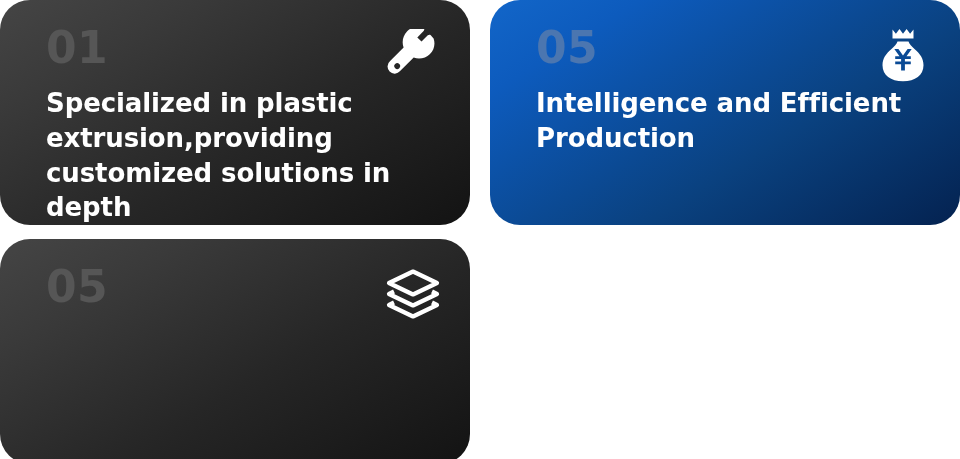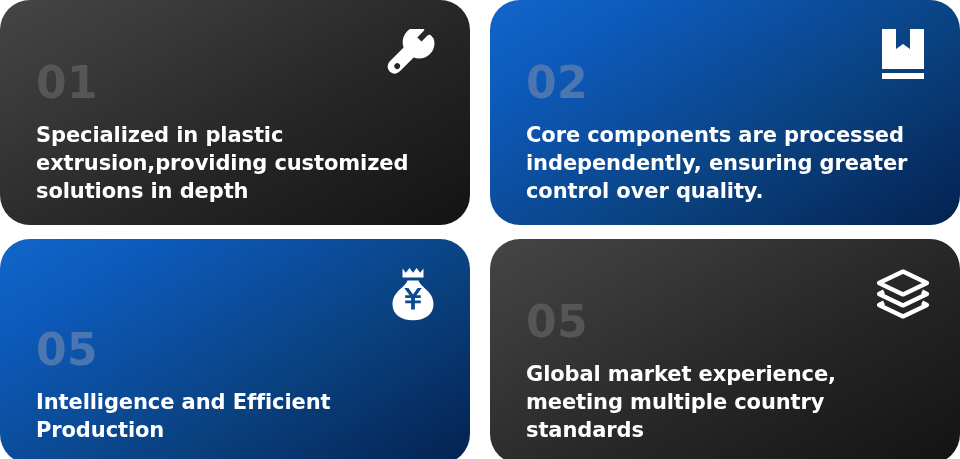--- a/index.html
+++ b/index.html
@@ -21,24 +21,24 @@
     column-gap: 20px;
     row-gap: 14px;
     padding: 0 0 0 0;
     align-content: start;
   }
 
   .card {
     position: relative;
     border-radius: 30px;
     overflow: hidden;
-    padding: 26px 30px 20px 36px;
+    padding: 26px 30px 20px 46px;
     display: flex;
     flex-direction: column;
-    justify-content: flex-end;
+    justify-content: flex-start;
   }
 
   .card.dark {
     background: linear-gradient(150deg, #454545 0%, #3a3a3a 22%, #262626 58%, #131313 100%);
   }
 
   .card.blue {
     background: linear-gradient(148deg, #1266c9 0%, #0d5bbd 18%, #0a417f 62%, #042250 100%);
   }
 
@@ -48,21 +48,21 @@
     letter-spacing: 0.5px;
     line-height: 1;
     margin-bottom: 16px;
     font-family: "DejaVu Sans", sans-serif;
   }
 
   .card.dark .card-number { color: #565656; }
   .card.blue .card-number { color: #4b76b0; }
 
   .card-text {
-    font-size: 21px;
+    font-size: 26px;
     font-weight: 700;
     line-height: 1.34;
     color: #ffffff;
     letter-spacing: -0.1px;
     max-width: 420px;
     font-family: "DejaVu Sans", sans-serif;
   }
 
   .card-icon {
     position: absolute;
@@ -85,30 +85,20 @@
   <div class="card dark">
     <span class="card-icon">
       <svg width="52" height="52" viewBox="0 0 52 52" aria-hidden="true">
         <path fill="#ffffff" d="M44.6 7.2c-.5-1.6-2.6-2.1-3.8-.9l-6.3 6.3-4.2-4.2 6.3-6.3c1.2-1.2.7-3.3-.9-3.8-5.3-1.6-11.3-.3-15.5 3.9-4.4 4.4-5.6 10.8-3.6 16.3L3.1 32.1a7.1 7.1 0 1 0 10 10l13.6-13.5c5.5 2 11.9.8 16.3-3.6 4.2-4.2 5.5-10.2 3.6-15.5zM8.2 39.2a2.9 2.9 0 1 1 4.1-4.1 2.9 2.9 0 0 1-4.1 4.1z"></path>
       </svg>
     </span>
     <div class="card-number">01</div>
     <div class="card-text">Specialized in plastic extrusion,providing customized solutions in depth</div>
   </div>
 
-  <div class="card blue">
-    <span class="card-icon">
-      <svg width="50" height="52" viewBox="0 0 50 52" aria-hidden="true">
-        <path fill="#ffffff" d="M4 0h14v20l7-5 7 5V0h14v40H4V0z"></path>
-        <rect fill="#ffffff" x="4" y="44" width="42" height="6"></rect>
-      </svg>
-    </span>
-    <div class="card-number">02</div>
-    <div class="card-text">Core components are processed independently, ensuring greater control over quality.</div>
-  </div>
 
   <div class="card blue">
     <span class="card-icon">
       <svg width="52" height="56" viewBox="0 0 52 56" aria-hidden="true">
         <path fill="#ffffff" d="M15.5 2.5l3.4 4.3 3.6-4.8 3.5 4.8 3.6-4.8 3.5 4.8 3.4-4.3v9.1H15.5V2.5z"></path>
         <path fill="#ffffff" d="M20.5 14.5h11c1 2.6 3 4.9 6 7.5 5.5 4.8 9 9.4 9 16.2 0 10-8.2 16-20.5 16S5.5 48.2 5.5 38.2c0-6.8 3.5-11.4 9-16.2 3-2.6 5-4.9 6-7.5z"></path>
         <path fill="#0a4a95" d="M26 28.5l-4.6-6.4h-4.1l5.2 7.2h-4.3v2.8h5.9v2.4h-5.9v2.8h5.9v6.1h3.8v-6.1h5.9v-2.8h-5.9v-2.4h5.9v-2.8h-4.3l5.2-7.2h-4.1L26 28.5z"></path>
       </svg>
     </span>
     <div class="card-number">05</div>
@@ -117,16 +107,15 @@
 
   <div class="card dark">
     <span class="card-icon">
       <svg width="56" height="52" viewBox="0 0 56 52" aria-hidden="true">
         <path fill="none" stroke="#ffffff" stroke-width="4.2" stroke-linejoin="round" d="M28 3.5L52 15 28 26.5 4 15 28 3.5z"></path>
         <path fill="none" stroke="#ffffff" stroke-width="4.2" stroke-linejoin="round" d="M9 23.5L4 26l24 11.5L52 26l-5-2.5"></path>
         <path fill="none" stroke="#ffffff" stroke-width="4.2" stroke-linejoin="round" d="M9 34.5L4 37l24 11.5L52 37l-5-2.5"></path>
       </svg>
     </span>
     <div class="card-number">05</div>
-    <div class="card-text">Global market experience, meeting multiple country standards</div>
   </div>
 
 </div>
 
 </body></html>

